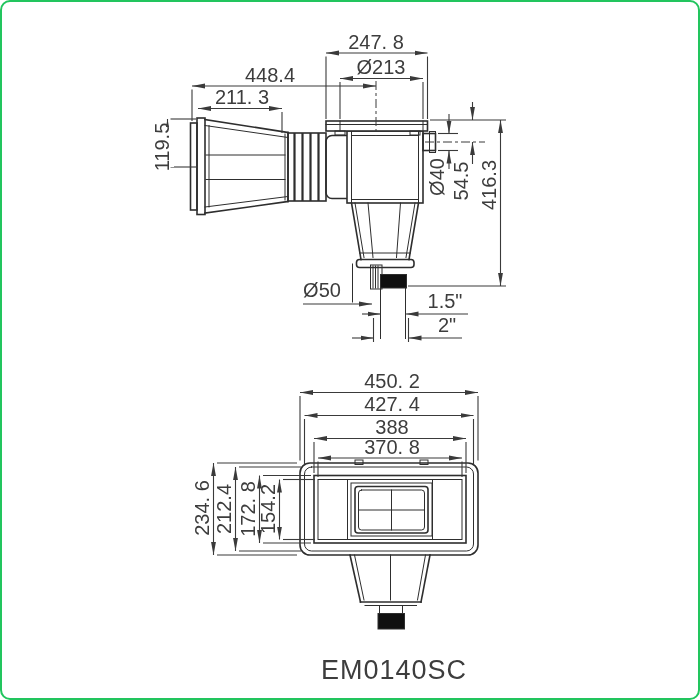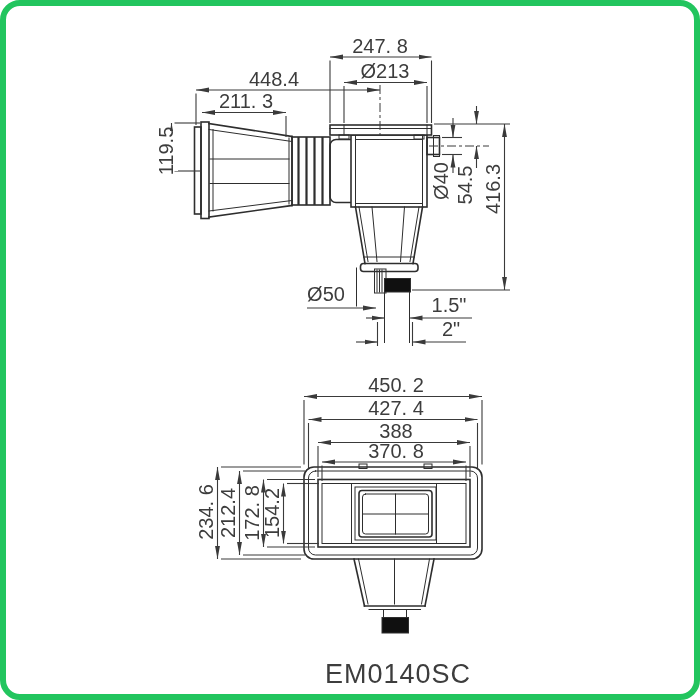--- a/index.html
+++ b/index.html
@@ -1,21 +1,21 @@
 <!DOCTYPE html>
 <html style="--background: #ffffff; --line_color: #2e2e2e; --dim_color: #3a3a3a; --text_color: #3d3d3d; --pipe_fill: #101010;"><head>
 <meta charset="utf-8">
 <style>
   :root{
     --bg:#ffffff; --line_color:#2e2e2e; --dim_color:#3a3a3a;
     --text_color:#3d3d3d; --pipe_fill:#101010;
   }
   html,body{margin:0;padding:0;background:#fff;}
   .stage{width:700px;height:700px;background:var(--bg);position:relative;
-         border:6px solid #22c55e;border-radius:20px;box-sizing:border-box;
+         border:2px solid #22c55e;border-radius:10px;box-sizing:border-box;
          font-family:"Liberation Sans", sans-serif;}
   svg{display:block;}
   .geo{stroke:var(--line_color);stroke-width:1.6;fill:none;stroke-linecap:square;}
   .geo2{stroke:var(--line_color);stroke-width:1;fill:none;stroke-linecap:square;}
   .rib{stroke:var(--line_color);stroke-width:2.2;fill:none;}
   .whitefill{fill:#ffffff;}
   .blackfill{fill:var(--pipe_fill);stroke:var(--line_color);stroke-width:1;}
   .dim{stroke:var(--dim_color);stroke-width:1.1;fill:none;}
   .cl{stroke:var(--dim_color);stroke-width:1;fill:none;stroke-dasharray:9 3 3 3;}
   .dimtext{fill:var(--text_color);font-size:20px;font-family:"Liberation Sans",sans-serif;}

